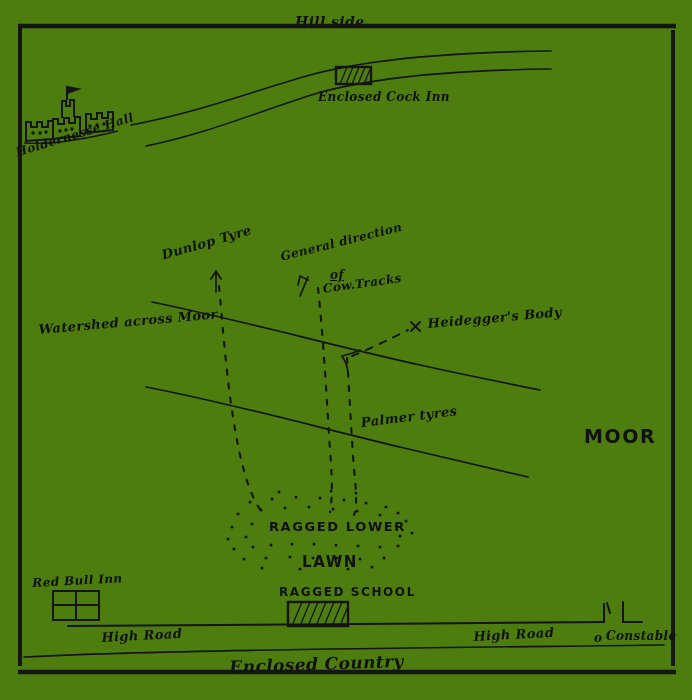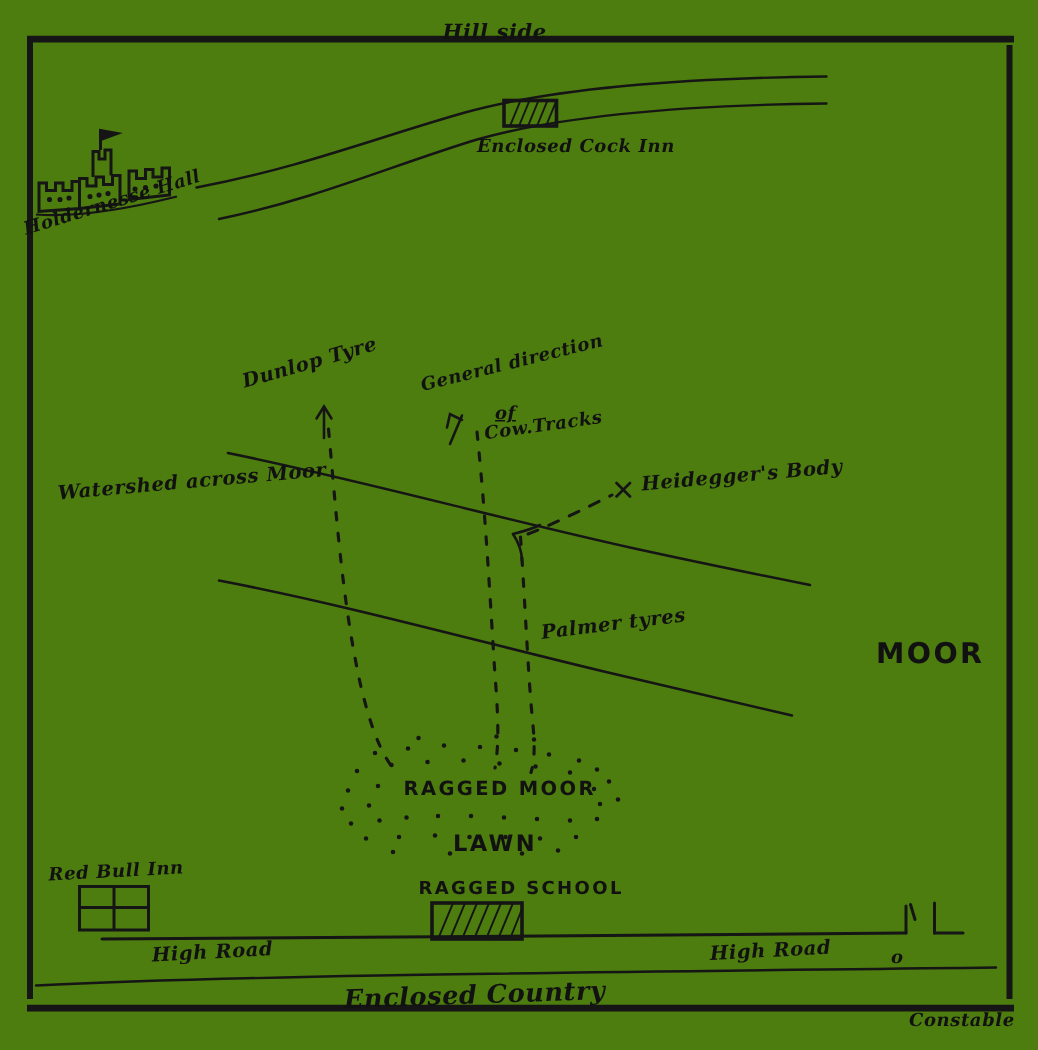--- a/index.html
+++ b/index.html
@@ -244,29 +244,29 @@
   <div class="lbl hand s12" style="left:322px; top:282px; transform:rotate(-8deg); transform-origin:left top;">Cow.Tracks</div>
 
   <div class="lbl hand s13" style="left:427px; top:316px; transform:rotate(-5deg); transform-origin:left top;">Heidegger's Body</div>
 
   <div class="lbl hand s13" style="left:38px; top:322px; transform:rotate(-5deg); transform-origin:left top;">Watershed across Moor</div>
 
   <div class="lbl block s19" style="left:558px; top:425px;margin-left:26px;">MOOR</div>
 
   <div class="lbl hand s13" style="left:360px; top:415px; transform:rotate(-7deg); transform-origin:left top;">Palmer tyres</div>
 
-  <div class="lbl block s13" style="left:269px; top:519px;">RAGGED MOOR</div>
+  <div class="lbl block s13" style="left:269px; top:519px;">RAGGED LOWER</div>
   <div class="lbl block s11" style="left:302px; top:553px;">LAWN</div>
 
   <div class="lbl hand s12" style="left:32px; top:576px; transform:rotate(-3deg); transform-origin:left top;">Red Bull Inn</div>
 
   <div class="lbl block s12" style="left:279px; top:585px;">RAGGED SCHOOL</div>
 
   <div class="lbl hand s13" style="left:101px; top:630px; transform:rotate(-3deg); transform-origin:left top;">High Road</div>
 
   <div class="lbl hand s13" style="left:473px; top:629px; transform:rotate(-3deg); transform-origin:left top;">High Road</div>
 
   <div class="lbl hand s12" style="left:594px; top:631px;">o</div>
-  <div class="lbl hand s12" style="left:606px; top:629px;margin-top:44px;">Constable</div>
+  <div class="lbl hand s12" style="left:606px; top:629px;">Constable</div>
 
   <div class="lbl hand s17" style="left:229px; top:657px; transform:rotate(-2deg); transform-origin:left top;">Enclosed Country</div>
 
 </div>
 
 </body></html>

